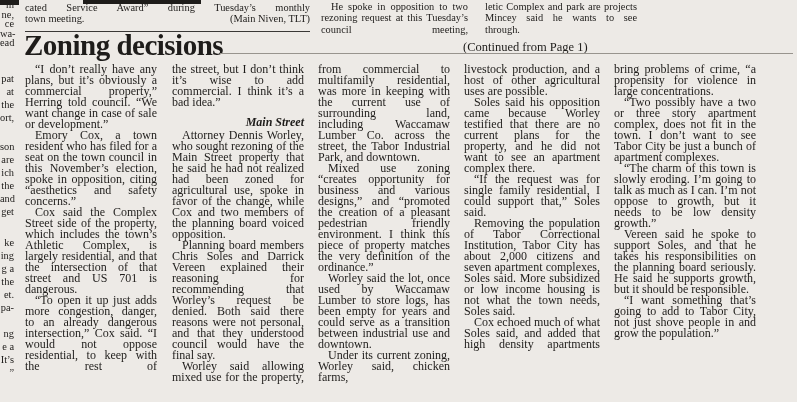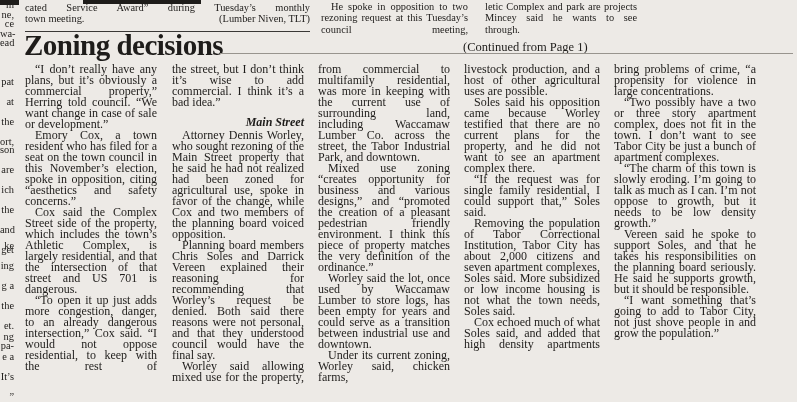--- a/index.html
+++ b/index.html
@@ -7,21 +7,21 @@
   }
   html,body{margin:0;padding:0;}
   .page{
     position:relative; width:797px; height:402px; overflow:hidden;
     background:var(--background); color:var(--ink);
     font-family:"Liberation Serif", serif;
   }
   
   .frag-col{position:absolute; left:0; top:0; width:14px; height:402px;padding-left:24px;}
   .frag-block{position:absolute; left:0; width:14px; text-align:right;
-    font-size:10.4px; line-height:20px; white-space:pre;}
+    font-size:10.4px; line-height:13px; white-space:pre;}
   .frag-block.tight{line-height:9.6px;}
   
   .tcol{position:absolute; font-size:10.4px; line-height:11.4px; text-align:justify;}
   .tcol p{margin:0; text-align:justify;}
   .prev-line1{text-align:justify; text-align-last:justify;}
   .prev-line2{display:flex; justify-content:space-between;}
   .indented{text-indent:10px;}
   .jlast{text-align-last:justify;}
   .bar{position:absolute; background:var(--ink);}
   .rule-dark{position:absolute; background:var(--rule_dark); height:1.8px;}
@@ -71,21 +71,21 @@
 ”</div>
   </div>
 
   <div class="bar" style="left:0;top:0;width:19px;height:5px"></div>
   <div class="bar" style="left:83px;top:0;width:118px;height:3.5px"></div>
 
   <div class="tcol" style="left:25px;top:2px;width:285px">
     <p class="prev-line1">cated Service Award” during Tuesday’s monthly</p>
     <p class="prev-line2">
       <span>town meeting.</span>
-      <span>(Lumber Niven, TLT)</span>
+      <span>(Main Niven, TLT)</span>
     </p>
   </div>
   <div class="rule-dark" style="left:25px;top:30.5px;width:285px"></div>
 
   <div class="tcol" style="left:321px;top:1px;width:147px">
     <p class="indented jlast">He spoke in opposition to two rezoning request at this Tuesday’s council meeting,</p>
   </div>
   <div class="tcol" style="left:485px;top:1px;width:152px">
     <p>letic Complex and park are projects Mincey said he wants to see through.</p>
   </div>

